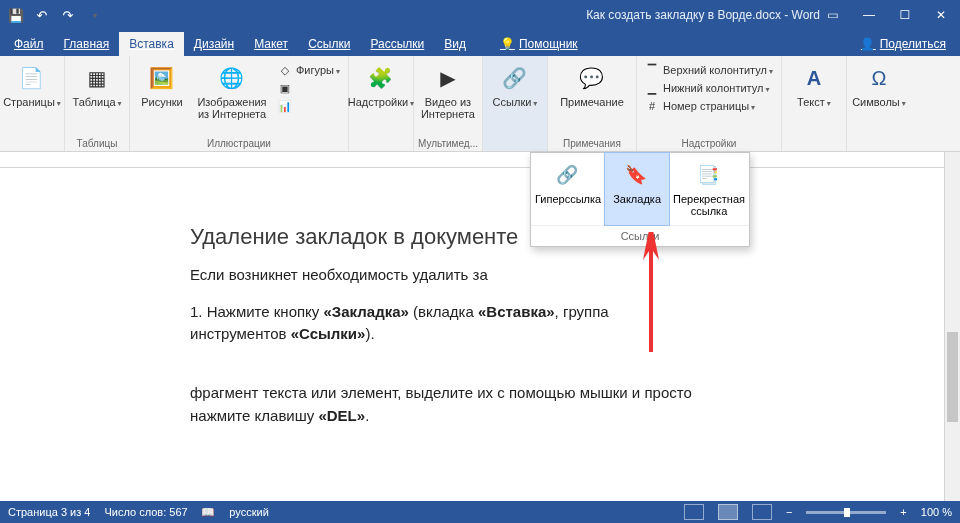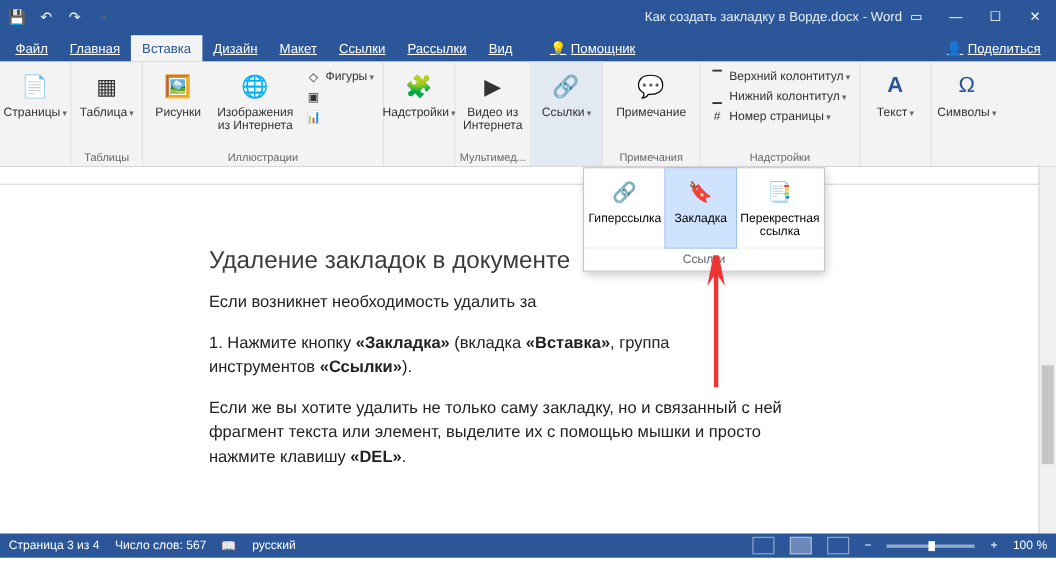--- a/index.html
+++ b/index.html
@@ -38,21 +38,21 @@
 
 .dropdown { position: absolute; top: 152px; left: 530px; width: 220px; background: #fff; border: 1px solid #c6c6c6; box-shadow: 2px 4px 8px rgba(0,0,0,.2); z-index: 20; }
 .dropdown .dcontrols { display: flex; }
 .dropdown .dbtn { flex: 1; display: flex; flex-direction: column; align-items: center; padding: 8px 4px; font-size: 11px; text-align: center; cursor: pointer; gap: 4px; }
 .dropdown .dbtn.active { background: #cfe3ff; outline: 1px solid #9bc1f0; }
 .dropdown .dbtn .dicon { width: 28px; height: 28px; display: flex; align-items: center; justify-content: center; font-size: 18px; }
 .dropdown .dlabel { text-align: center; font-size: 11px; color: #666; padding: 4px 0; border-top: 1px solid #eee; }
 
 .arrow { position: absolute; left: 636px; top: 232px; z-index: 25; pointer-events: none; }
 
-.statusbar { position: absolute; left: 0; right: 0; bottom: 16px; height: 22px; background: #2b579a; color: #fff; display: flex; align-items: center; font-size: 11px; padding: 0 8px; gap: 14px; }
+.statusbar { position: absolute; left: 0; right: 0; bottom: 0; height: 22px; background: #2b579a; color: #fff; display: flex; align-items: center; font-size: 11px; padding: 0 8px; gap: 14px; }
 .statusbar .spacer { flex: 1; }
 .statusbar .viewbtn { width: 20px; height: 16px; border: 1px solid rgba(255,255,255,.5); cursor: pointer; }
 .statusbar .zoom-track { width: 80px; height: 3px; background: rgba(255,255,255,.5); position: relative; }
 .statusbar .zoom-thumb { position: absolute; top: -3px; left: 38px; width: 6px; height: 9px; background: #fff; }
 
 .scroll-v { position: absolute; right: 0; top: 152px; bottom: 22px; width: 16px; background: #f0f0f0; border-left: 1px solid #d4d4d4; }
 .scroll-v .thumb { position: absolute; left: 2px; right: 2px; top: 180px; height: 90px; background: #c6c6c6; }
 </style>
 </head>
 <body>
@@ -225,21 +225,21 @@
   <div class="doc">
     <h2>Удаление закладок в документе</h2>
     <p>
       <span>Если возникнет необходимость удалить за</span><br>
     </p>
     <p>
       <span>1. Нажмите кнопку </span><b>«Закладка»</b><span> (вкладка </span><b>«Вставка»</b><span>, группа</span><br>
       <span>инструментов </span><b>«Ссылки»</b><span>).</span>
     </p>
     <p>
-      <span>Если же вы хотите удалить не только саму закладку, но и связанный с ней</span><br>
+      <br>
       <span>фрагмент текста или элемент, выделите их с помощью мышки и просто</span><br>
       <span>нажмите клавишу </span><b>«DEL»</b><span>.</span>
     </p>
   </div>
 </div>
 
 <div class="dropdown">
   <div class="dcontrols">
     <div class="dbtn">
       <div class="dicon">🔗</div>

